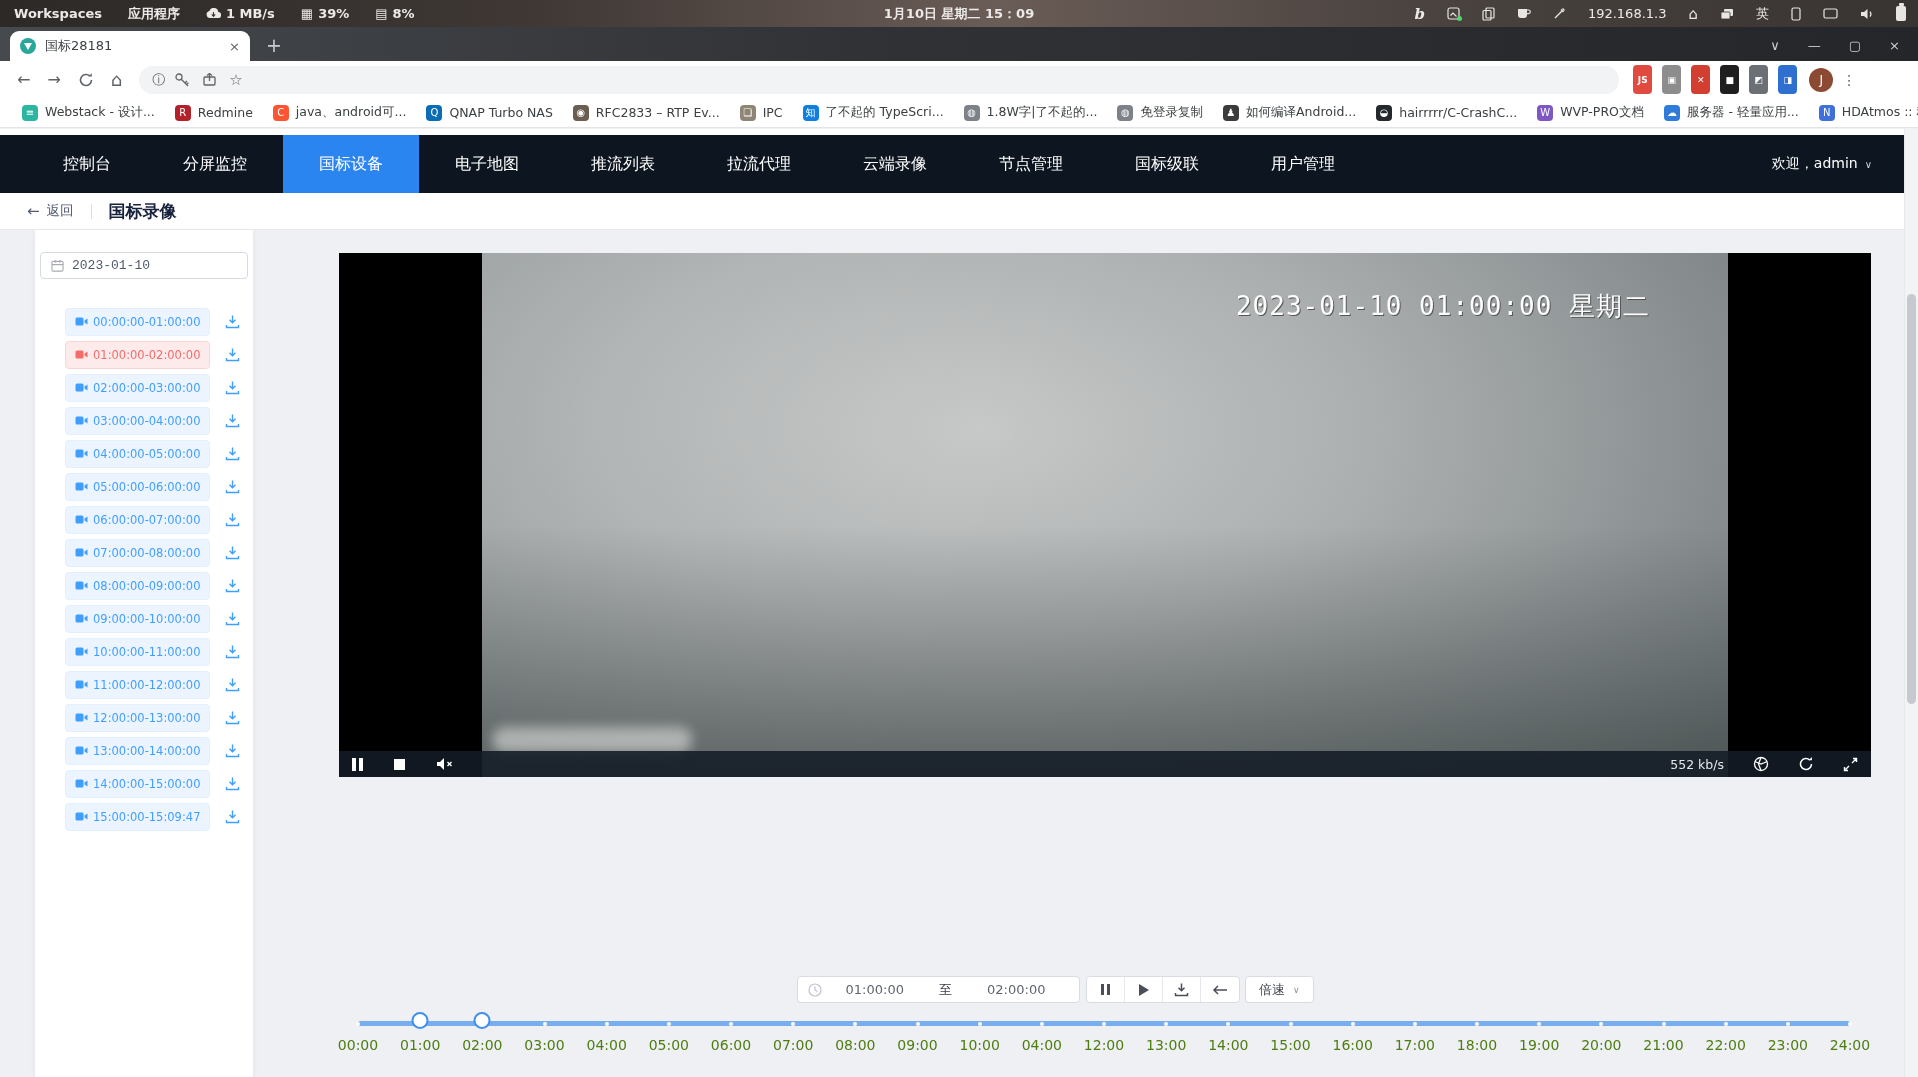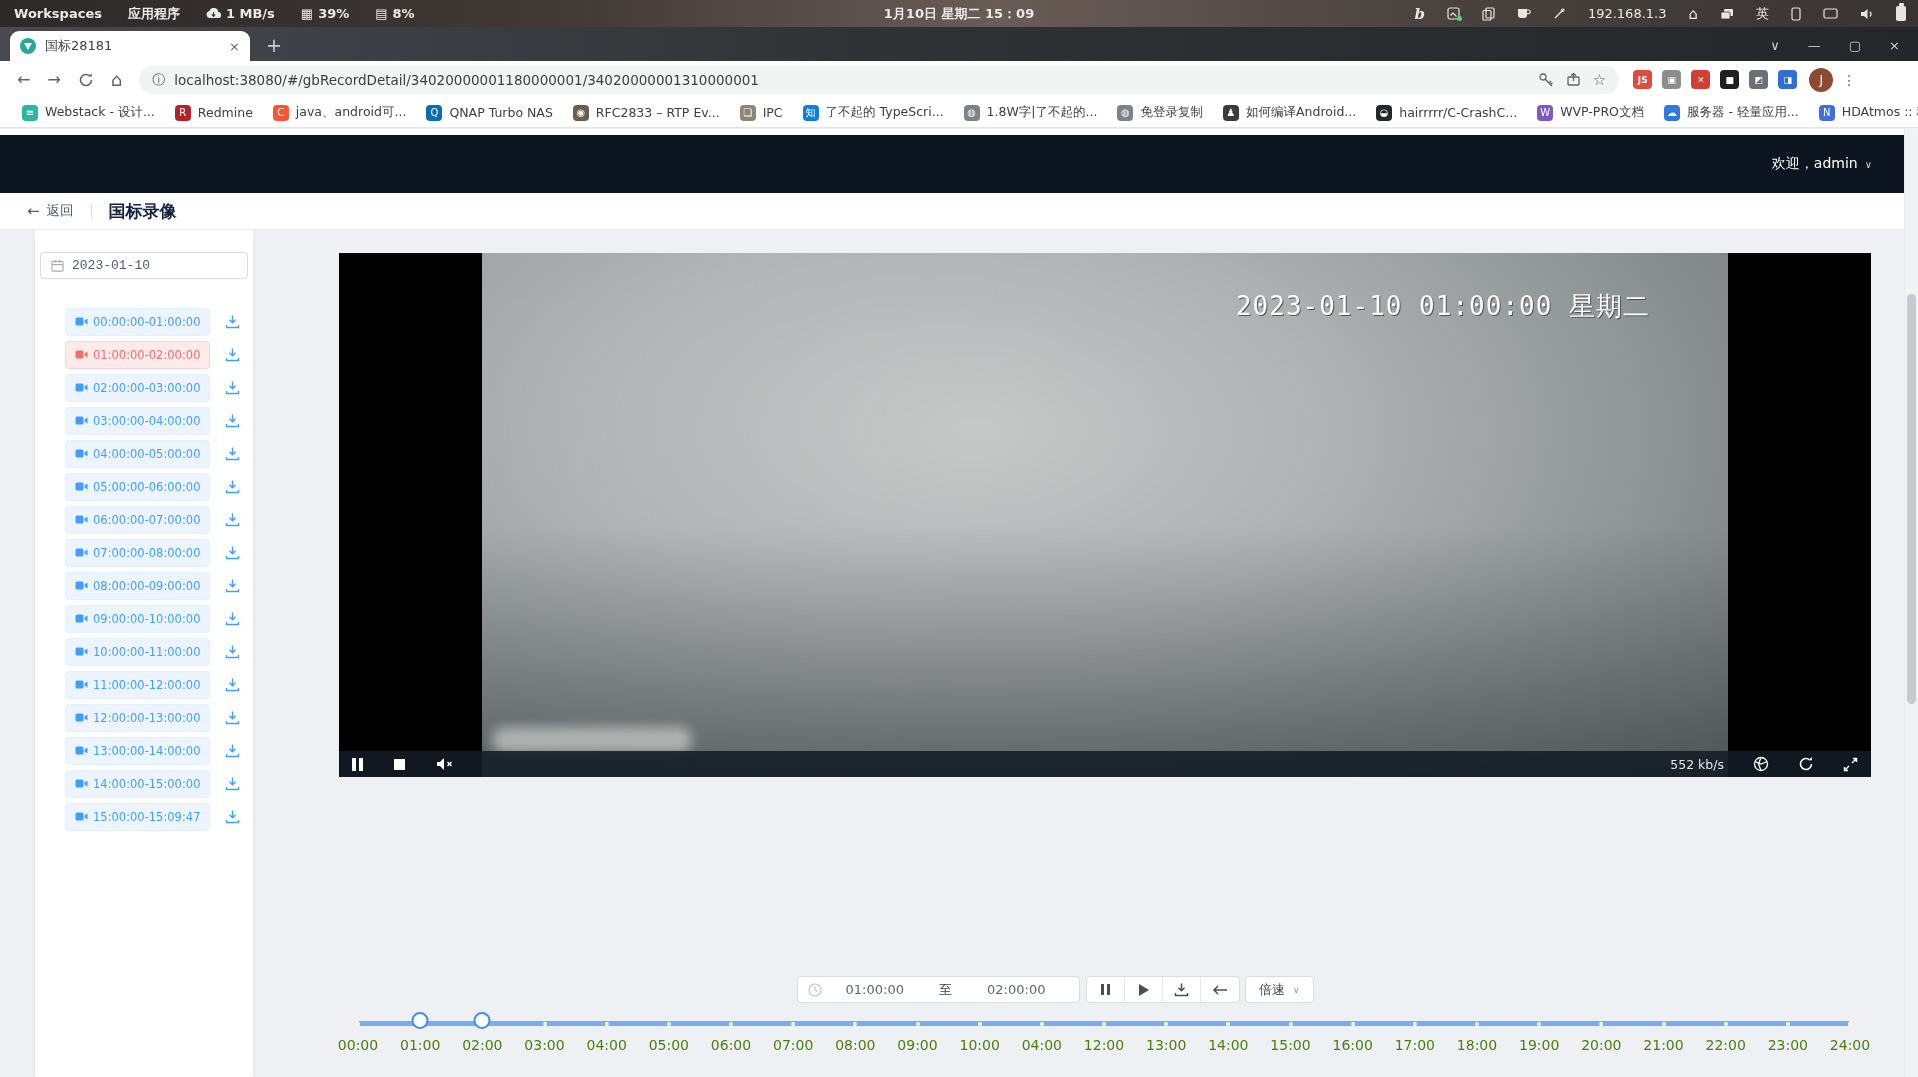--- a/index.html
+++ b/index.html
@@ -37,21 +37,21 @@
   
   .urlbar { position:absolute; top:61px; left:0; right:0; height:37px; background:#fff; display:flex; align-items:center; z-index:48; }
   .nav-ic { color:#5f6368; font-size:16px; margin-left:17px; }
   .omnibox { margin-left:17px; width:1480px; height:28px; background:#f1f3f4; border-radius:14px;
     display:flex; align-items:center; padding:0 13px; gap:9px; }
   .info-ic { color:#5f6368; font-size:13px; }
   .url-text { font-size:13.5px; color:#3c4043; flex:1; white-space:nowrap; overflow:hidden; }
   .omni-right { display:flex; align-items:center; gap:12px; }
   .star-ic { color:#5f6368; font-size:15px; }
   .ext-icons { display:flex; align-items:center; gap:10px; margin-left:14px; }
-  .ext-ic { width:19px; height:19px; border-radius:4px; display:flex; align-items:center; justify-content:center;
+  .ext-ic { width:19px; height:29px; border-radius:4px; display:flex; align-items:center; justify-content:center;
     color:#fff; font-size:9px; font-weight:bold; }
   .avatar { width:24px; height:24px; border-radius:50%; background:#8d4a32; color:#fff; font-size:12px;
     display:flex; align-items:center; justify-content:center; margin-left:12px; }
   .kebab { color:#5f6368; margin:0 14px 0 9px; font-size:14px; letter-spacing:0; }
 
   
   .bookmarksbar { position:absolute; top:98px; left:0; right:0; height:30px; background:#fff;
     border-bottom:1px solid #e2e4e8; display:flex; align-items:center; padding-left:12px; z-index:47; }
   .bm { display:flex; align-items:center; gap:7px; padding:0 10px; font-size:12.5px; color:#3c4043; white-space:nowrap; }
   .bm-ic { width:16px; height:16px; border-radius:4px; color:#fff; font-size:10px; line-height:16px; text-align:center; flex:none; }
@@ -236,21 +236,20 @@
   <span class="nav-ic">→</span>
   <span class="nav-ic">
     <svg width="16" height="16" viewBox="0 0 16 16" fill="none" stroke="#5f6368" stroke-width="1.6">
         <path d="M13.5 8a5.5 5.5 0 11-1.7-4"></path>
         <path d="M13.8 1.2v3.4h-3.4" fill="#5f6368" stroke="none"></path>
       </svg>
   </span>
   <span class="nav-ic" style="font-size:18px;">⌂</span>
   <div class="omnibox">
     <span class="info-ic">ⓘ</span>
-    <span class="url-text">localhost:38080/#/gbRecordDetail/34020000001180000001/34020000001310000001</span>
     <span class="omni-right">
       <span>
         <svg width="16" height="16" viewBox="0 0 16 16" fill="none" stroke="#5f6368" stroke-width="1.3">
             <circle cx="5" cy="5" r="3"></circle>
             <path d="M7.3 7.3L14 14M11 11l2-2M12.6 12.6l1.8-1.8"></path>
           </svg>
       </span>
       <span>
         <svg width="15" height="15" viewBox="0 0 15 15" fill="none" stroke="#5f6368" stroke-width="1.3">
             <rect x="2" y="5" width="11" height="8" rx="1"></rect>
@@ -350,20 +349,42 @@
         <span class="bm-ic" style="background: rgb(63, 111, 216);">N</span>
         <span>HDAtmos :: 种子 *...</span>
       </span>
     </div>
 
 </div>
 
 <div class="page">
 
   <div class="appnav">
+    <div style="display:flex;align-items:center;height:58px;">
+
+        <span class="appnav-tab">控制台</span>
+
+        <span class="appnav-tab">分屏监控</span>
+
+        <span class="appnav-tab active">国标设备</span>
+
+        <span class="appnav-tab">电子地图</span>
+
+        <span class="appnav-tab">推流列表</span>
+
+        <span class="appnav-tab">拉流代理</span>
+
+        <span class="appnav-tab">云端录像</span>
+
+        <span class="appnav-tab">节点管理</span>
+
+        <span class="appnav-tab">国标级联</span>
+
+        <span class="appnav-tab">用户管理</span>
+      </div>
     <span class="welcome">
       <span>欢迎，admin</span>
       <span class="welcome-chevron">∨</span>
     </span>
   </div>
 
   <div class="subheader">
     <span class="back-link">
       <span class="back-arrow">←</span>
       <span>返回</span>

